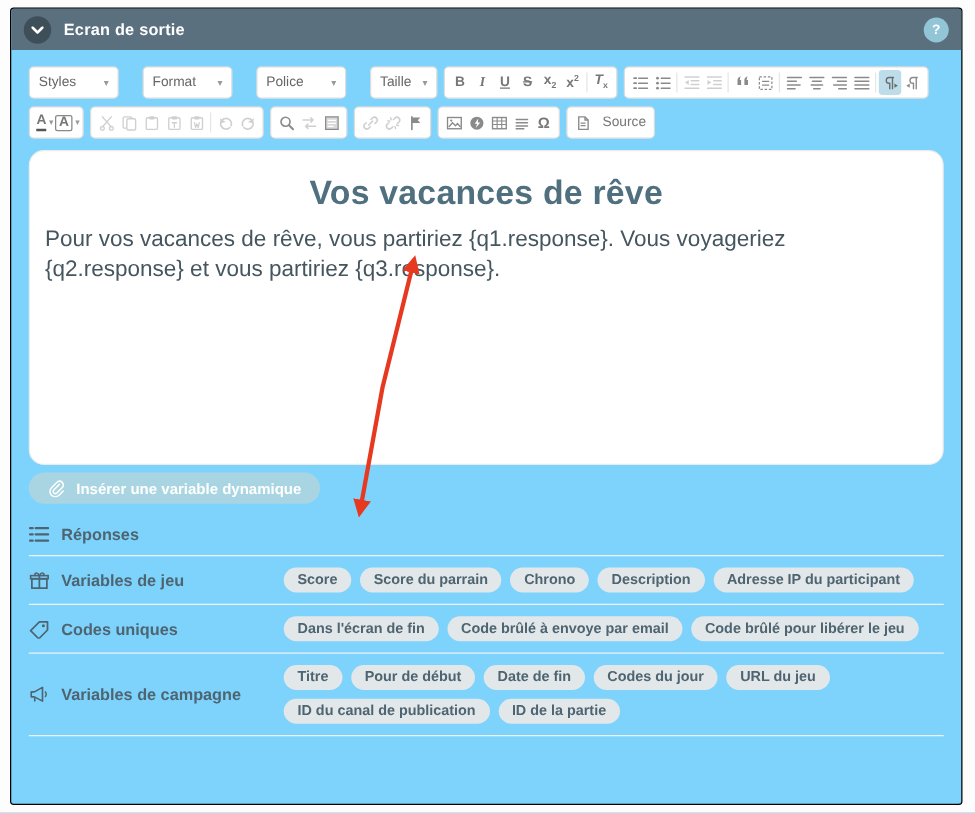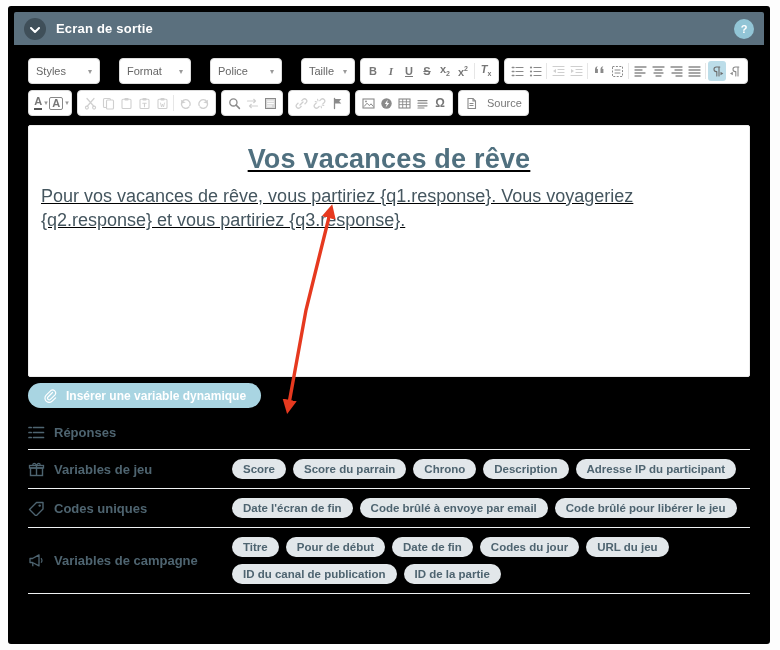--- a/index.html
+++ b/index.html
@@ -1,19 +1,19 @@
 <!DOCTYPE html>
 <html><head>
 <meta charset="utf-8">
 <style>
   html,body{margin:0;padding:0;}
   body{width:780px;height:650px;background:#fdfdfd;position:relative;
        font-family:"Liberation Sans",sans-serif;overflow:hidden;}
-  .panel{position:absolute;left:8px;top:6px;width:762px;height:638px;background:#000000;
-         border:6px solid #000000;border-radius:3px;box-sizing:border-box;}
+  .panel{position:absolute;left:8px;top:6px;width:762px;height:638px;background:#7dd3fc;
+         border:1px solid #000000;border-radius:3px;box-sizing:border-box;}
   .panel-header{height:33px;background:#5b707e;display:flex;align-items:center;
                 padding:0 10px;border-radius:2px 2px 0 0;}
   .collapse-btn{width:22px;height:22px;border-radius:50%;background:#3f4f59;flex:none;
                 display:flex;align-items:center;justify-content:center;margin-right:10px;cursor:pointer;}
   .panel-title{color:#fff;font-weight:bold;font-size:13px;letter-spacing:.2px;}
   .help-btn{margin-left:auto;width:20px;height:20px;border-radius:50%;background:#92c5d6;
             color:#fff;font-weight:bold;font-size:11px;display:flex;align-items:center;
             justify-content:center;cursor:pointer;}
   
   .toolbar{padding:13px 14px 0;}
@@ -35,22 +35,22 @@
   .tg.i{font-style:italic;font-family:"Liberation Serif",serif;}
   .tg.u{text-decoration:underline;}
   .tg.st{text-decoration:line-through;}
   .tg sub,.tg sup{font-size:7px;}
   .colA{border-bottom:2px solid #555;padding-bottom:1px;}
   .colBox{border:1px solid #888;border-radius:2px;padding:0 2px;}
   .dd{font-size:7px;color:#999;margin-left:2px;}
   .src-btn{width:auto;padding:0 6px;gap:5px;}
   .src-label{font-size:11px;color:#777;margin-left:4px;}
   
-  .editor-box{margin:9px 14px 0;height:250px;border:1px solid #ececec;border-radius:2px;
-              background:#fff;overflow:hidden;text-decoration:underline;}
+  .editor-box{margin:9px 14px 0;height:250px;border:1px solid #ececec;border-radius:12px;
+              background:#fff;overflow:hidden;}
   .editor-heading{text-align:center;color:#50707f;font-size:27px;font-weight:600;
                   margin:18px 10px 0;letter-spacing:.2px;}
   .editor-para{margin:9px 12px 0;color:#45565f;font-size:18px;line-height:1.35;}
   
   .insert-btn{margin:6px 14px 0;display:inline-flex;align-items:center;gap:9px;
               background:#a9d5e2;color:#fff;font-weight:bold;font-size:12px;height:25px;
               padding:0 15px;border-radius:13px;cursor:pointer;justify-content:space-between;}
   
   .var-table{margin:8px 14px 0;}
   .var-row{display:flex;align-items:center;padding:9px 0;border-bottom:1px solid #eef1f2;}
@@ -469,21 +469,21 @@
         <div class="var-label">
           <span class="vicon">
             <svg width="17" height="15" viewBox="0 0 17 15">
               <path d="M1.5 8.5 8.5 1.5h6.5V8l-7 7z" fill="none" stroke="#4e6470" stroke-width="1.4" stroke-linejoin="round"></path>
               <circle cx="11.7" cy="4.6" r="1.2" fill="#4e6470"></circle>
             </svg>
           </span>
           <span class="vtext">Codes uniques</span>
         </div>
         <div class="chips">
-          <span class="chip">Date l'écran de fin</span>
+          <span class="chip">Dans l'écran de fin</span>
           <span class="chip">Code brûlé à envoye par email</span>
           <span class="chip">Code brûlé pour libérer le jeu</span>
         </div>
       </div>
       <div class="var-row">
         <div class="var-label">
           <span class="vicon">
             <svg width="17" height="15" viewBox="0 0 17 15">
               <path d="M2 5.5h2.5l6.5-3.6v11L4.5 9.5H2z" fill="none" stroke="#4e6470" stroke-width="1.3" stroke-linejoin="round"></path>
               <path d="M4.8 10v3.2" stroke="#4e6470" stroke-width="1.3"></path>

